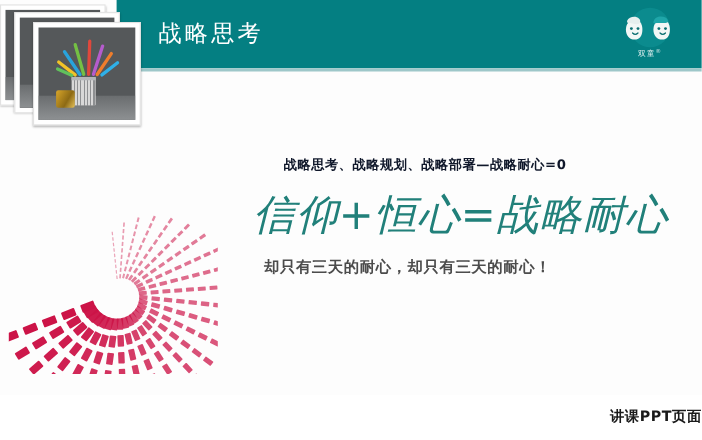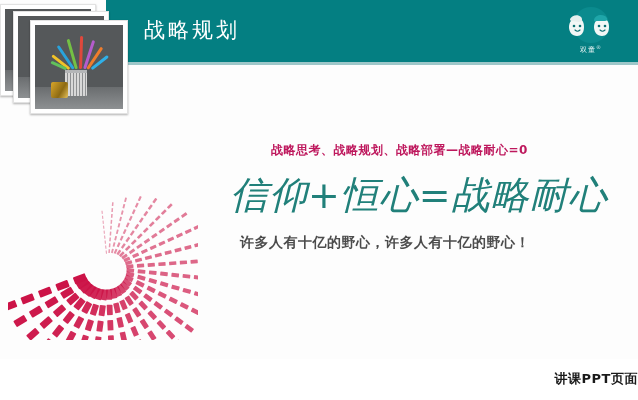--- a/index.html
+++ b/index.html
@@ -163,24 +163,23 @@
   .fan svg { display: block; }
 
   
   .kicker {
     position: absolute;
     left: 258px;
     top: 142px;
     width: 320px;
     font-size: 12px;
     font-weight: bold;
-    color: #be185d;
+    color: #0f172a;
     letter-spacing: .5px;
     white-space: nowrap;
-    margin-left: 13px;
   }
   .headline {
     position: absolute;
     left: 230px;
     top: 172px;
     width: 380px;
     font-size: 38px;
     line-height: 46px;
     color: #21807a;
     letter-spacing: 1px;
@@ -214,21 +213,21 @@
 </style>
 </head>
 <body>
 
 <div id="app">
 
   <div class="slide">
 
     <div class="header-band"></div>
     <div class="header-band-shadow"></div>
-    <div class="header-title">战略规划</div>
+    <div class="header-title">战略思考</div>
 
     <div class="logo">
       <svg width="66" height="40" viewBox="0 0 66 40">
         <circle cx="33" cy="19" r="18" fill="#0b8b8e"></circle>
         <g>
           <path d="M19 12c-5 0-8 4-8 9 0 5 3 9 8 9 4 0 7-3 7-9 0-6-3-9-7-9z" fill="#f2f7f6"></path>
           <path d="M12 13c2-4 8-5 11-2 2 2 1 5-2 5-3 0-5-1-6-1-2 0-3 0-3-2z" fill="#e6efee"></path>
           <circle cx="16" cy="20" r="1.3" fill="#0b6f72"></circle>
           <circle cx="22" cy="20" r="1.3" fill="#0b6f72"></circle>
           <path d="M17 24c1.5 1.5 3.5 1.5 5 0" stroke="#0b6f72" stroke-width="1.1" fill="none" stroke-linecap="round"></path>
@@ -477,19 +476,19 @@
             <rect x="-6.35" y="-3.65" width="12.70" height="7.30" rx="0.88" fill="#cc1347" fill-opacity="1.00" transform="translate(54.53,125.45) rotate(159.00)"></rect>
             <rect x="-6.35" y="-3.65" width="12.70" height="7.30" rx="0.88" fill="#cc1347" fill-opacity="1.00" transform="translate(37.08,132.15) rotate(159.00)"></rect>
             <rect x="-6.35" y="-3.65" width="12.70" height="7.30" rx="0.88" fill="#cc1347" fill-opacity="1.00" transform="translate(19.62,138.86) rotate(159.00)"></rect>
             <rect x="-6.35" y="-3.65" width="12.70" height="7.30" rx="0.88" fill="#cc1347" fill-opacity="1.00" transform="translate(2.16,145.56) rotate(159.00)"></rect>
           </g>
       </svg>
     </div>
 
     <div class="kicker">战略思考、战略规划、战略部署—战略耐心=0</div>
     <div class="headline">信仰+恒心=战略耐心</div>
-    <div class="subline">许多人有十亿的野心，许多人有十亿的野心！</div>
+    <div class="subline">却只有三天的耐心，却只有三天的耐心！</div>
 
   </div>
 
   <div class="caption">讲课PPT页面</div>
 
 </div>
 
 </body></html>

